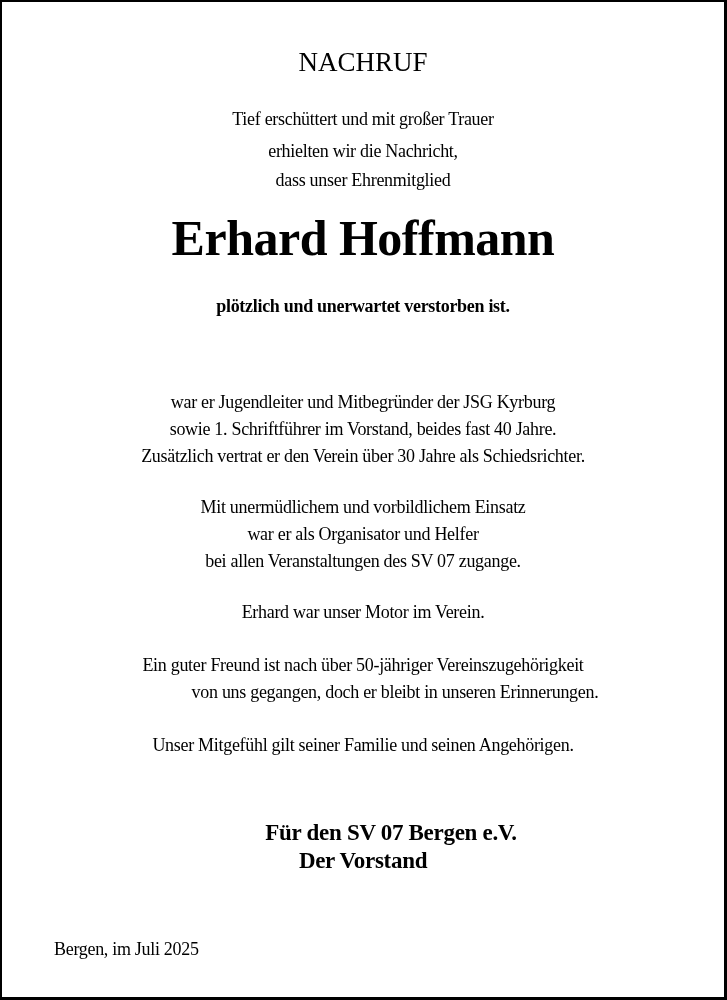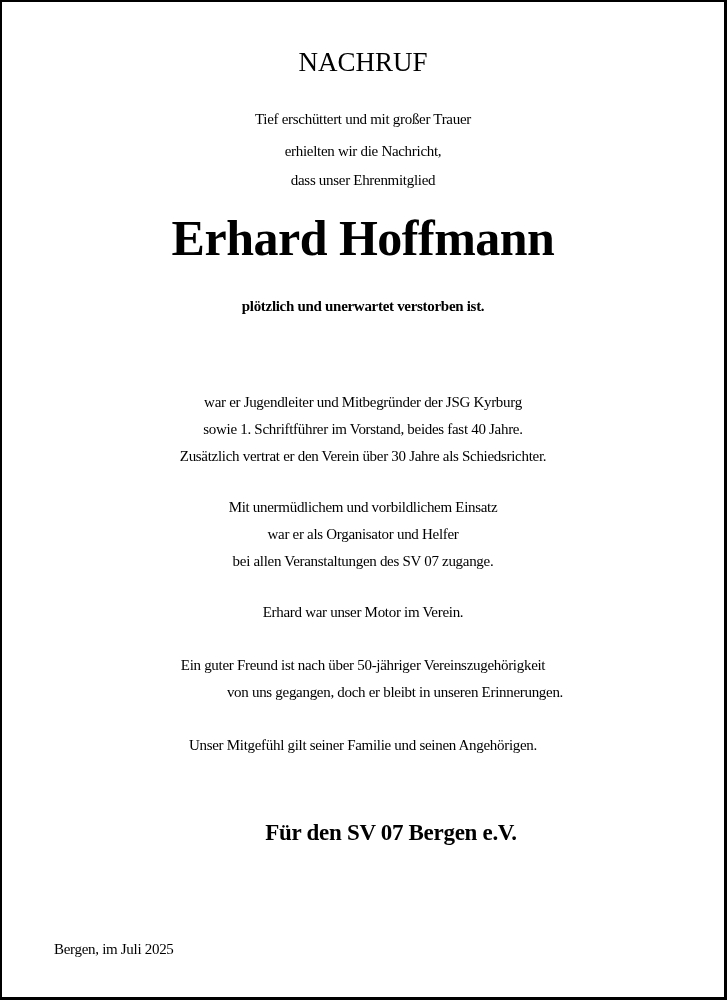--- a/index.html
+++ b/index.html
@@ -27,21 +27,21 @@
       background: #ffffff;
       font-family: "Liberation Serif", "DejaVu Serif", serif;
       color: #000;
     }
     .line {
       position: absolute;
       left: 0;
       width: 100%;
       text-align: center;
       white-space: nowrap;
-      font-size: 15px;
+      font-size: 18px;
       line-height: 26px;
       letter-spacing: -0.3px;
     }
     .title {
       font-size: 27px;
       line-height: 32px;
       letter-spacing: 0;
     }
     .name {
       font-size: 50px;
@@ -84,16 +84,17 @@
   <div class="line" style="top:546px;">bei allen Veranstaltungen des SV 07 zugange.</div>
 
   <div class="line" style="top:597px;">Erhard war unser Motor im Verein.</div>
 
   <div class="line" style="top:650px;">Ein guter Freund ist nach über 50-jähriger Vereinszugehörigkeit</div>
   <div class="line" style="top:677px;padding-left:32px;">von uns gegangen, doch er bleibt in unseren Erinnerungen.</div>
 
   <div class="line" style="top:730px;">Unser Mitgefühl gilt seiner Familie und seinen Angehörigen.</div>
 
   <div class="line sign" style="top:818px;padding-left:28px;">Für den SV 07 Bergen e.V.</div>
+  <div class="line sign" style="top:846px;">Der Vorstand</div>
 
   <div class="line left" style="top:934px;">Bergen, im Juli 2025</div>
 
 </div>
 
 </body></html>

